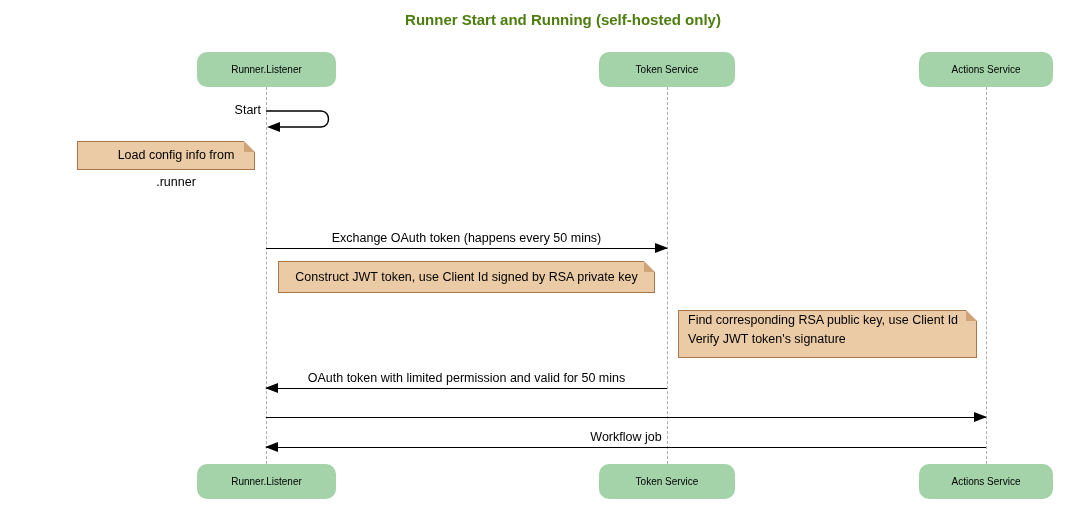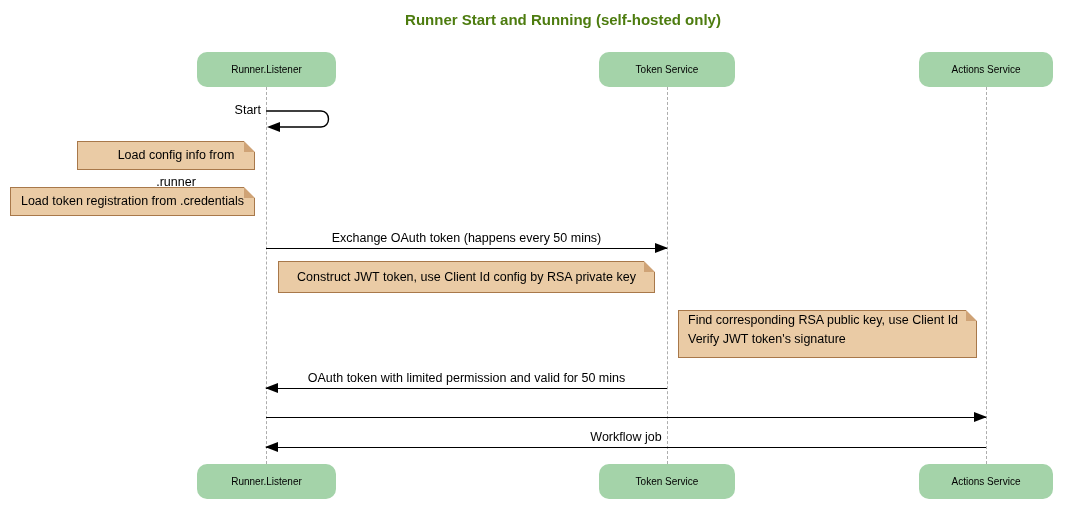--- a/index.html
+++ b/index.html
@@ -156,34 +156,30 @@
   <svg class="self-loop" width="74" height="32" viewBox="0 0 74 32">
     <path d="M1,7 H56 C66,7 66,23 56,23 H15" fill="none" stroke="#000000" stroke-width="1.4"></path>
     <polygon points="2,23 15,18 15,28" fill="#000000"></polygon>
   </svg>
 
   <div class="note note-center n1">
     <span class="fold"></span>
     <span>Load config info from .runner</span>
   </div>
 
-  <div class="note note-center n2">
-    <span class="fold"></span>
-    <span>Load token registration from .credentials</span>
-  </div>
 
   <div class="message m1">
     <div class="msg-label">Exchange OAuth token (happens every 50 mins)</div>
     <div class="msg-line"></div>
     <div class="arrowhead right"></div>
   </div>
 
   <div class="note note-center n3">
     <span class="fold"></span>
-    <span>Construct JWT token, use Client Id config by RSA private key</span>
+    <span>Construct JWT token, use Client Id signed by RSA private key</span>
   </div>
 
   <div class="note n4">
     <span class="fold"></span>
     <div>Find corresponding RSA public key, use Client Id</div>
     <div>Verify JWT token's signature</div>
   </div>
 
   <div class="message m2">
     <div class="msg-label">OAuth token with limited permission and valid for 50 mins</div>

